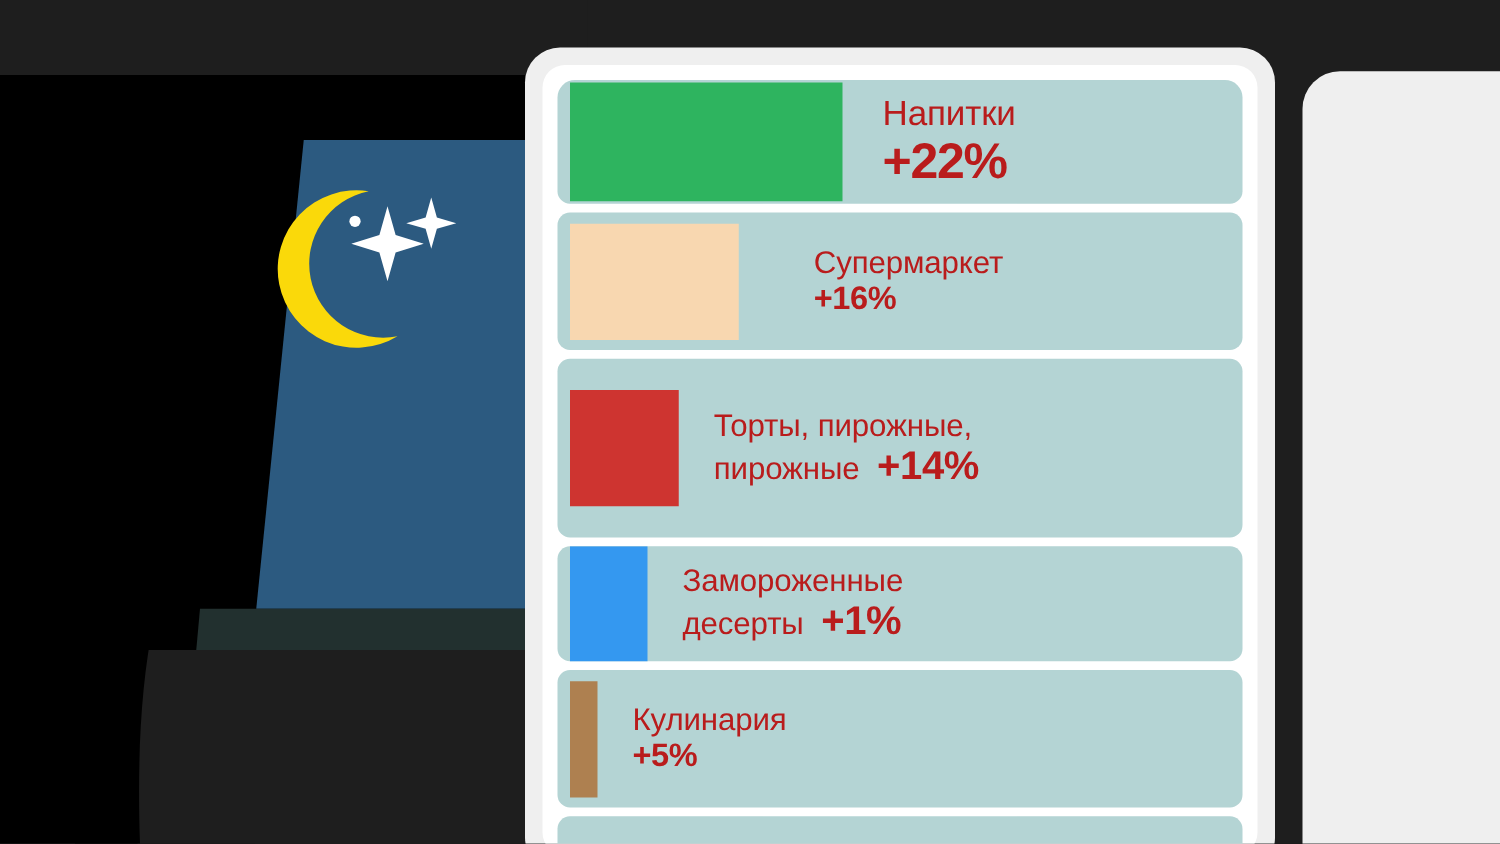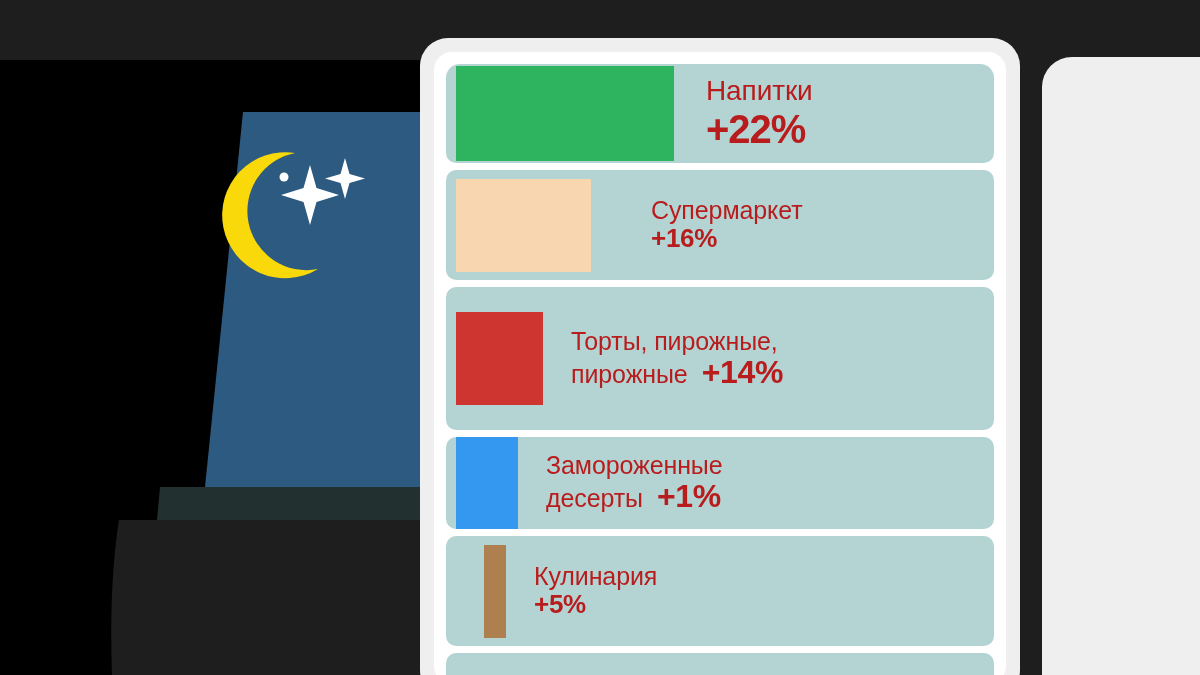--- a/index.html
+++ b/index.html
@@ -72,21 +72,21 @@
     border-radius: 10px;
     overflow: hidden;
     display: flex;
     align-items: stretch;
     flex: none;
   }
   .row.r1 { height: 99px;  border-radius: 14px 14px 10px 10px; }
   .row.r2 { height: 110px; gap: 32px; }
   .row.r3 { height: 143px; }
   .row.r4 { height: 92px; }
-  .row.r5 { height: 110px; padding-left: 28px; }
+  .row.r5 { height: 110px; }
   .row.r6 { height: 110px; }
 
   .bar-slot {
     position: relative;
     flex: none;
     display: flex;
     align-items: center;
   }
   .bar {
     display: block;

